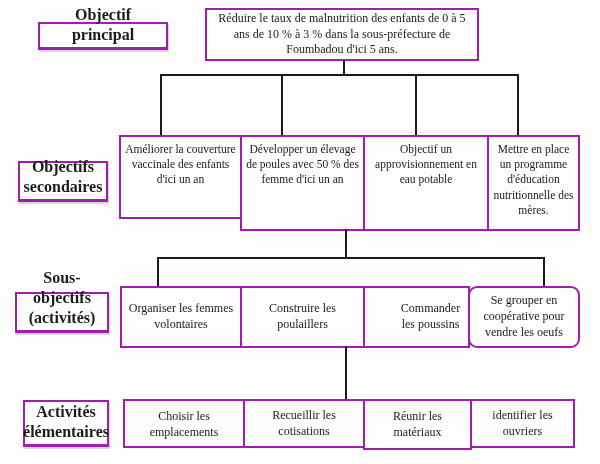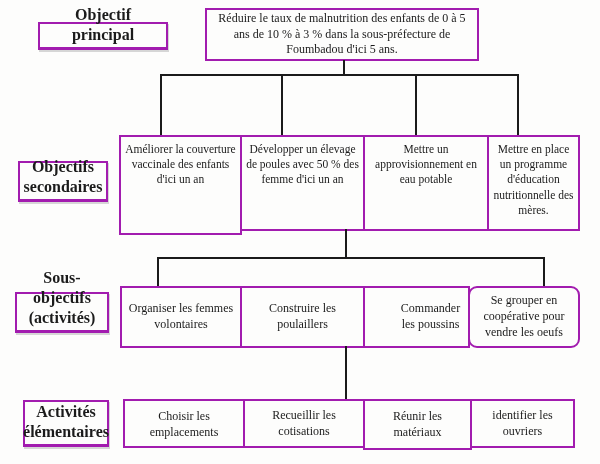--- a/index.html
+++ b/index.html
@@ -70,28 +70,28 @@
     <span class="txt">Réduire le taux de malnutrition des enfants de 0 à 5 ans de 10 % à 3 % dans la sous-préfecture de Foumbadou d'ici 5 ans.</span>
   </div>
 
   <div class="line line-v" style="left:343px; top:60px; height:16px;"></div>
   <div class="line line-h" style="left:160px; top:74px; width:359px;"></div>
   <div class="line line-v" style="left:160px; top:74px; height:63px;"></div>
   <div class="line line-v" style="left:281px; top:74px; height:63px;"></div>
   <div class="line line-v" style="left:415px; top:74px; height:63px;"></div>
   <div class="line line-v" style="left:517px; top:74px; height:63px;"></div>
 
-  <div class="box cell" style="left:119px; top:135px; width:123px; height:100px;">
+  <div class="box cell" style="left:119px; top:135px; width:123px; height:84px;">
     <span class="txt">Améliorer la couverture vaccinale des enfants d'ici un an</span>
   </div>
   <div class="box cell" style="left:240px; top:135px; width:125px; height:96px;">
     <span class="txt">Développer un élevage de poules avec 50 % des femme d'ici un an</span>
   </div>
   <div class="box cell" style="left:363px; top:135px; width:126px; height:96px;">
-    <span class="txt">Mettre un approvisionnement en eau potable</span>
+    <span class="txt">Objectif un approvisionnement en eau potable</span>
   </div>
   <div class="box cell" style="left:487px; top:135px; width:93px; height:96px;">
     <span class="txt">Mettre en place un programme d'éducation nutritionnelle des mères.</span>
   </div>
 
   <div class="line line-v" style="left:345px; top:229px; height:30px;"></div>
   <div class="line line-h" style="left:157px; top:257px; width:388px;"></div>
   <div class="line line-v" style="left:157px; top:257px; height:31px;"></div>
   <div class="line line-v" style="left:543px; top:257px; height:31px;"></div>
 

